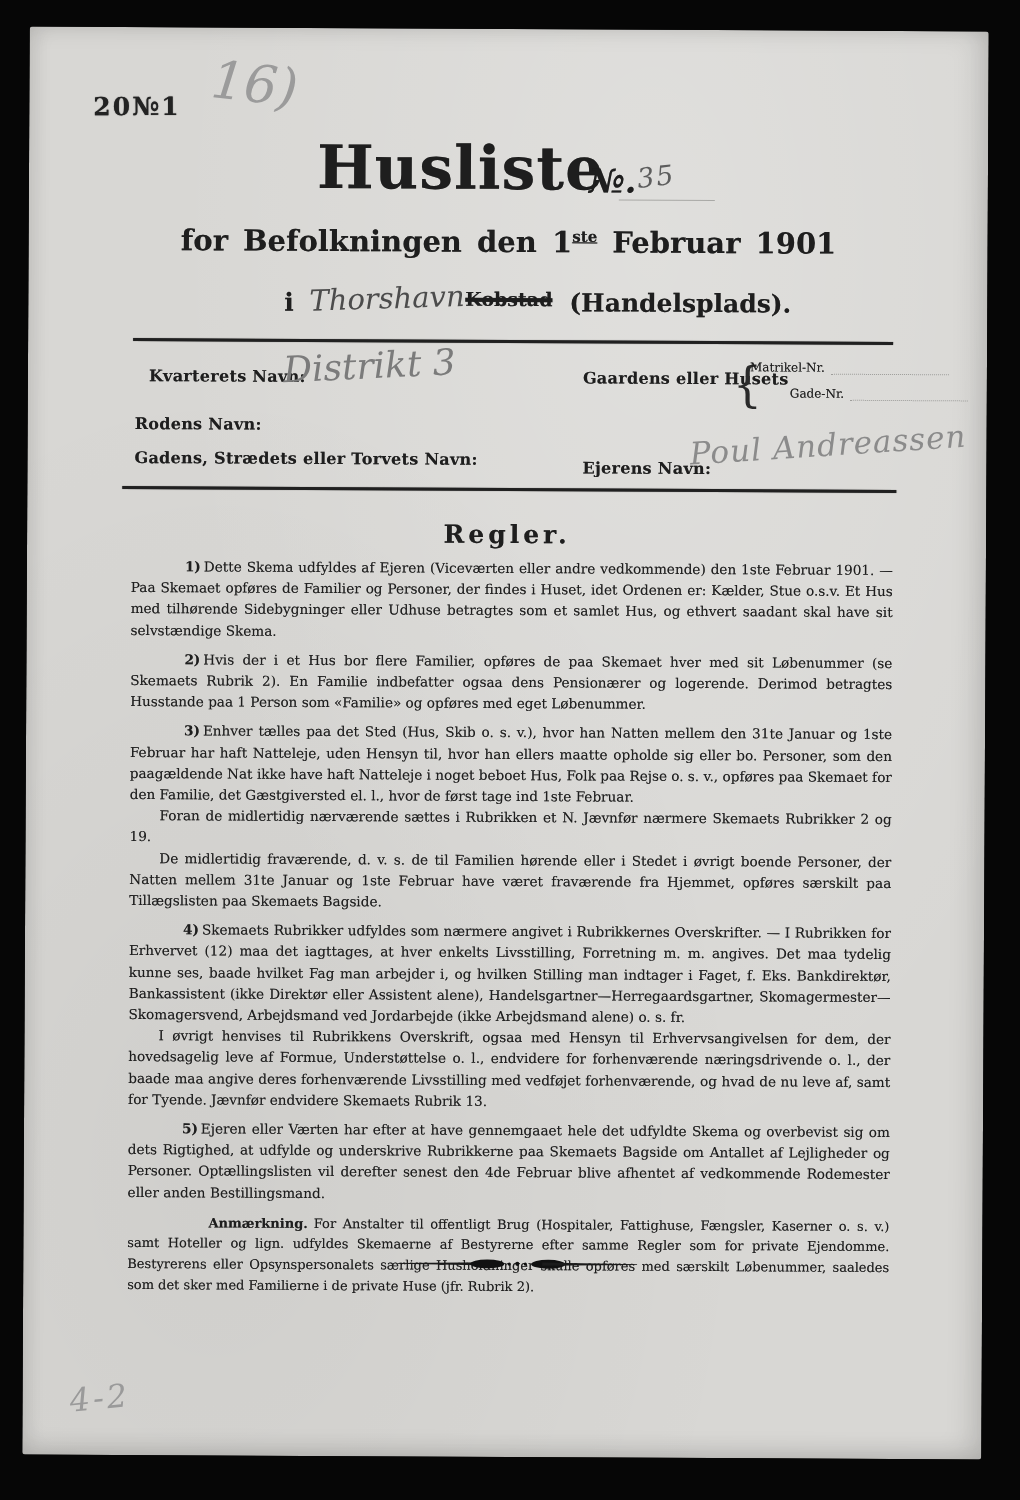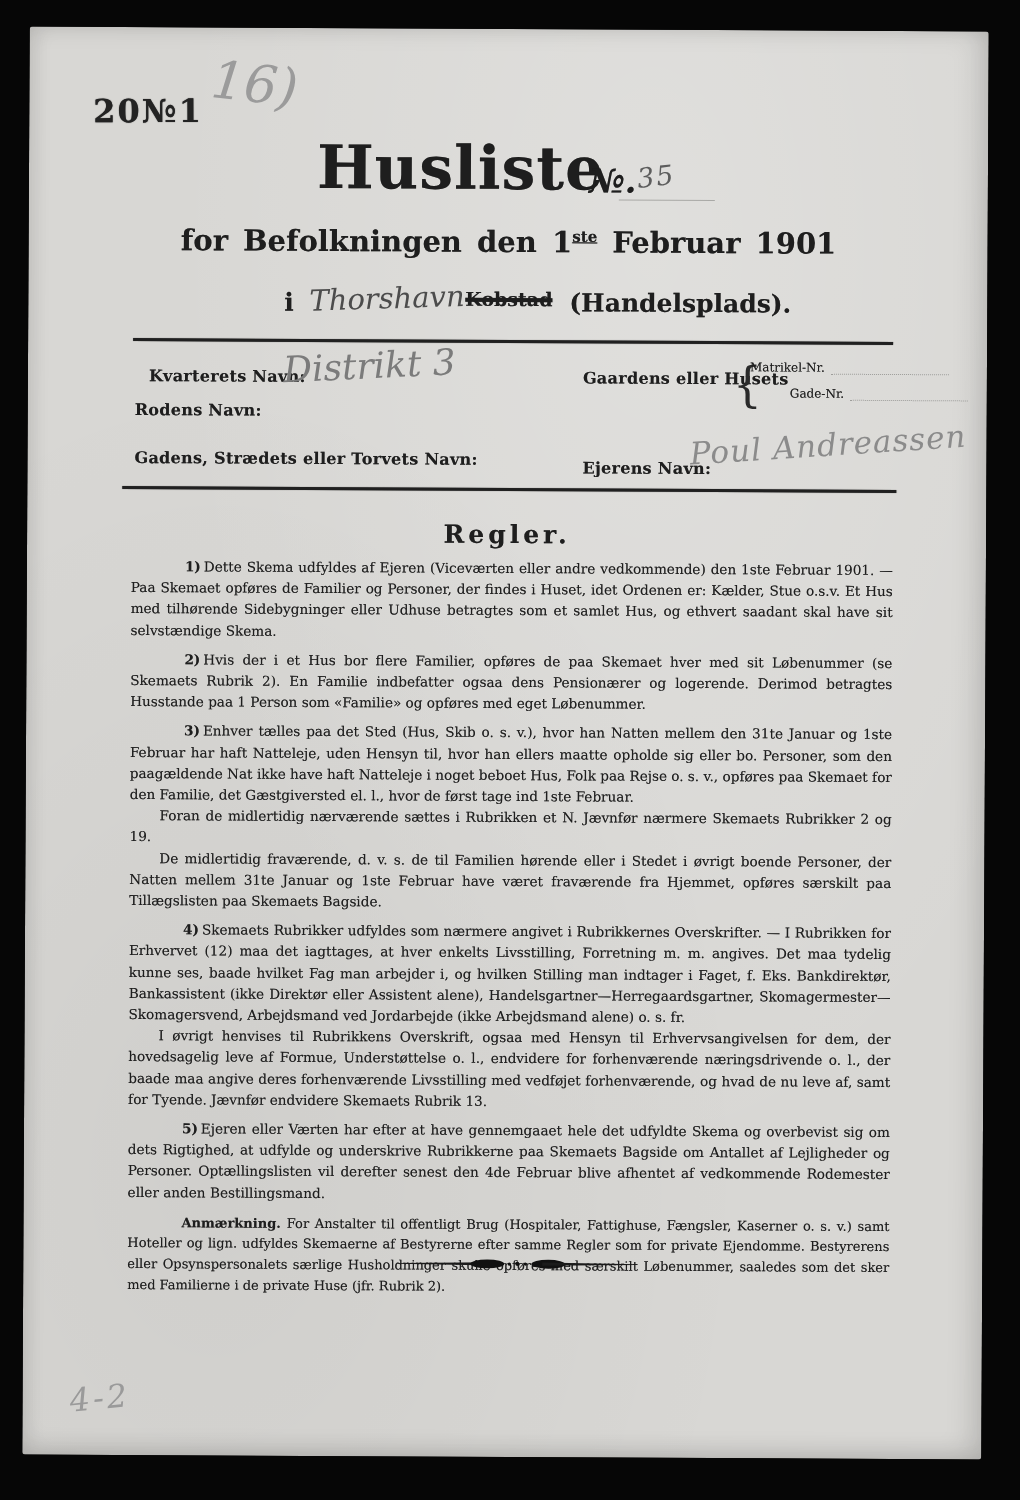--- a/index.html
+++ b/index.html
@@ -16,21 +16,21 @@
       #d8d7d4;
     transform:rotate(0.3deg);
     border-radius:3px;
     box-shadow: inset -12px 0 26px rgba(0,0,0,0.10), inset 0 -10px 22px rgba(0,0,0,0.07), inset 8px 0 18px rgba(0,0,0,0.05);
     color:#1e1e1e;
   }
   .abs{position:absolute;}
   .ink{color:#1e1e1e;text-shadow:0 0 0.5px rgba(30,30,30,0.55);}
   .hand{font-style:italic;font-family:"DejaVu Serif",serif;}
 
-  .stamp{left:64px;top:65px;font-size:32px;font-weight:bold;letter-spacing:2px;color:#232323;
+  .stamp{left:64px;top:65px;font-size:25px;font-weight:bold;letter-spacing:2px;color:#232323;
          text-shadow:0 0 1px rgba(20,20,20,.8);transform:rotate(-0.5deg);}
   .pencil-top{left:182px;top:26px;font-size:52px;color:#9b9b9b;transform:rotate(6deg);font-weight:300;}
   .pencil-bottom{left:47px;top:1352px;font-size:32px;color:#9a9a9a;transform:rotate(-6deg);letter-spacing:3px;}
 
   .title{left:288px;top:104px;font-size:60px;font-weight:bold;letter-spacing:1px;}
   .no-label{left:560px;top:132px;font-size:33px;font-weight:bold;font-style:italic;}
   .no-value{left:608px;top:131px;font-size:27px;color:#5d5d5d;transform:rotate(-7deg);letter-spacing:2px;}
   .no-line{left:590px;top:142px;width:96px;height:28px;border-bottom:1px solid #a9a9a6;}
 
   .subtitle{left:122px;top:196px;width:716px;text-align:center;font-size:29px;font-weight:bold;word-spacing:5px;}
@@ -49,34 +49,34 @@
   .flabel{font-size:16px;font-weight:bold;letter-spacing:0.3px;}
   .f-kvart{left:121px;top:339px;}
   .f-kvart-val{left:255px;top:317px;font-size:36px;color:#7b7b7b;transform:rotate(-3deg);}
   .f-gaard{left:555px;top:339px;}
   .f-brace{left:705px;top:327px;font-size:46px;font-weight:300;color:#2a2a2a;transform:scaleY(1.05);}
   .nr-row{display:flex;align-items:flex-end;}
   .nr-row .flabel-sm{font-size:12px;font-weight:normal;white-space:nowrap;}
   .dotline{display:inline-block;width:118px;height:12px;border-bottom:1px dotted #9d9d9a;margin-left:6px;}
   .f-matrikel{left:722px;top:330px;}
   .f-gade{left:722px;top:356px;padding-left:40px;}
-  .f-rodens{left:107px;top:373px;}
+  .f-rodens{left:107px;top:387px;}
   .f-gadens{left:107px;top:421px;}
   .f-ejerens{left:555px;top:421px;margin-top:8px;}
   .f-ejerens-val{left:662px;top:396px;font-size:31px;color:#8b8b8b;transform:rotate(-4deg);letter-spacing:1px;}
 
   .regler-head{left:122px;top:491px;width:716px;text-align:center;font-size:25px;font-weight:bold;letter-spacing:4px;}
 
   .rules{left:104px;top:521px;width:762px;font-size:13.6px;line-height:21.2px;text-align:justify;}
   .rules p{margin:0;}
   .rules p.para{margin-top:8px;text-indent:54px;}
   .rules p.cont{margin-top:0;text-indent:30px;}
   .rules p.anm{margin-top:10px;font-size:13px;line-height:20.6px;}
   .pnum{font-weight:bold;margin-right:3px;}
-  .anm-label{font-weight:bold;margin-right:6px;}
+  .anm-label{font-weight:bold;margin-right:6px;margin-left:27px;}
 
   .divider{left:374px;top:1227px;}
 </style>
 </head>
 <body>
 
 <div class="paper">
 
   <div class="abs stamp">20№1</div>
   <div class="abs pencil-top hand">16)</div>

